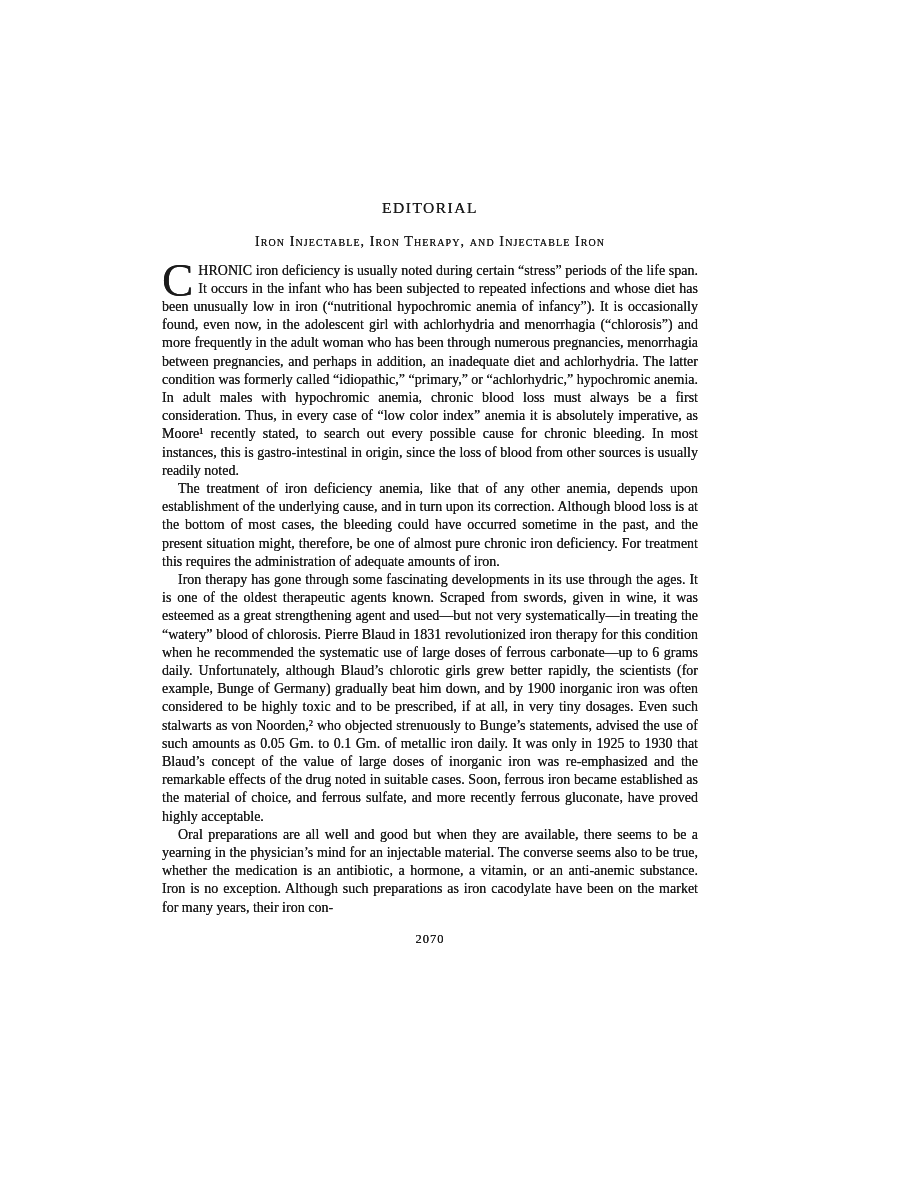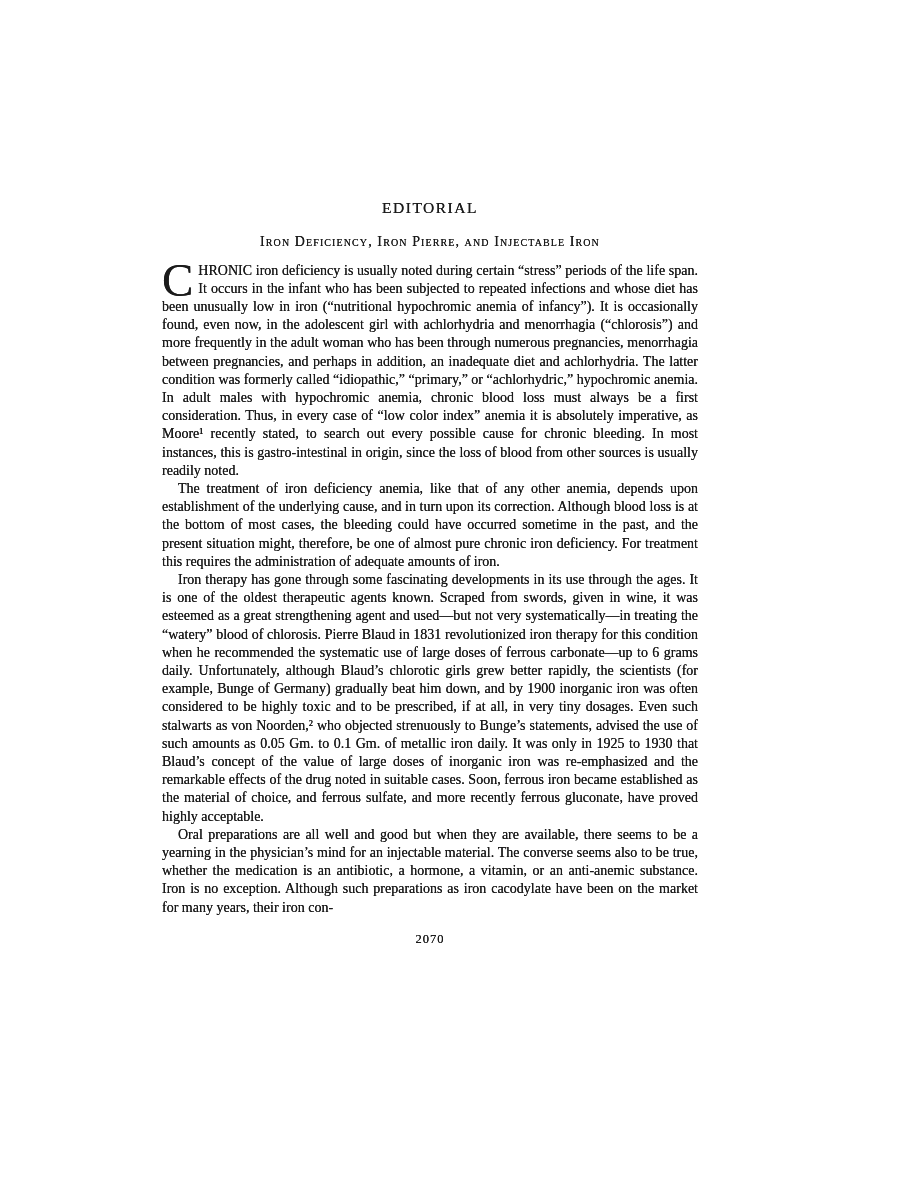--- a/index.html
+++ b/index.html
@@ -71,21 +71,21 @@
   }
 </style>
 </head>
 <body>
 
 <div class="page">
   <main class="content">
 
     <h1 class="title">EDITORIAL</h1>
 
-    <h2 class="subtitle">Iron Deficiency, Iron Pierre, and Injectable Iron</h2>
+    <h2 class="subtitle">Iron Injectable, Iron Therapy, and Injectable Iron</h2>
 
     <p class="body first"><span class="dropcap">C</span><span>HRONIC iron deficiency is usually noted during certain “stress” periods of the life span. It occurs in the infant who has been subjected to repeated infections and whose diet has been unusually low in iron (“nutritional hypochromic anemia of infancy”). It is occasionally found, even now, in the adolescent girl with achlorhydria and menorrhagia (“chlorosis”) and more frequently in the adult woman who has been through numerous pregnancies, menorrhagia between pregnancies, and perhaps in addition, an inadequate diet and achlorhydria. The latter condition was formerly called “idiopathic,” “primary,” or “achlorhydric,” hypochromic anemia. In adult males with hypochromic anemia, chronic blood loss must always be a first consideration. Thus, in every case of “low color index” anemia it is absolutely imperative, as Moore¹ recently stated, to search out every possible cause for chronic bleeding. In most instances, this is gastro-intestinal in origin, since the loss of blood from other sources is usually readily noted.</span></p>
 
     <p class="body indent">The treatment of iron deficiency anemia, like that of any other anemia, depends upon establishment of the underlying cause, and in turn upon its correction. Although blood loss is at the bottom of most cases, the bleeding could have occurred sometime in the past, and the present situation might, therefore, be one of almost pure chronic iron deficiency. For treatment this requires the administration of adequate amounts of iron.</p>
 
     <p class="body indent">Iron therapy has gone through some fascinating developments in its use through the ages. It is one of the oldest therapeutic agents known. Scraped from swords, given in wine, it was esteemed as a great strengthening agent and used—but not very systematically—in treating the “watery” blood of chlorosis. Pierre Blaud in 1831 revolutionized iron therapy for this condition when he recommended the systematic use of large doses of ferrous carbonate—up to 6 grams daily. Unfortunately, although Blaud’s chlorotic girls grew better rapidly, the scientists (for example, Bunge of Germany) gradually beat him down, and by 1900 inorganic iron was often considered to be highly toxic and to be prescribed, if at all, in very tiny dosages. Even such stalwarts as von Noorden,² who objected strenuously to Bunge’s statements, advised the use of such amounts as 0.05 Gm. to 0.1 Gm. of metallic iron daily. It was only in 1925 to 1930 that Blaud’s concept of the value of large doses of inorganic iron was re-emphasized and the remarkable effects of the drug noted in suitable cases. Soon, ferrous iron became established as the material of choice, and ferrous sulfate, and more recently ferrous gluconate, have proved highly acceptable.</p>
 
     <p class="body indent">Oral preparations are all well and good but when they are available, there seems to be a yearning in the physician’s mind for an injectable material. The converse seems also to be true, whether the medication is an antibiotic, a hormone, a vitamin, or an anti-anemic substance. Iron is no exception. Although such preparations as iron cacodylate have been on the market for many years, their iron con-</p>
 
     <div class="folio">2070</div>

